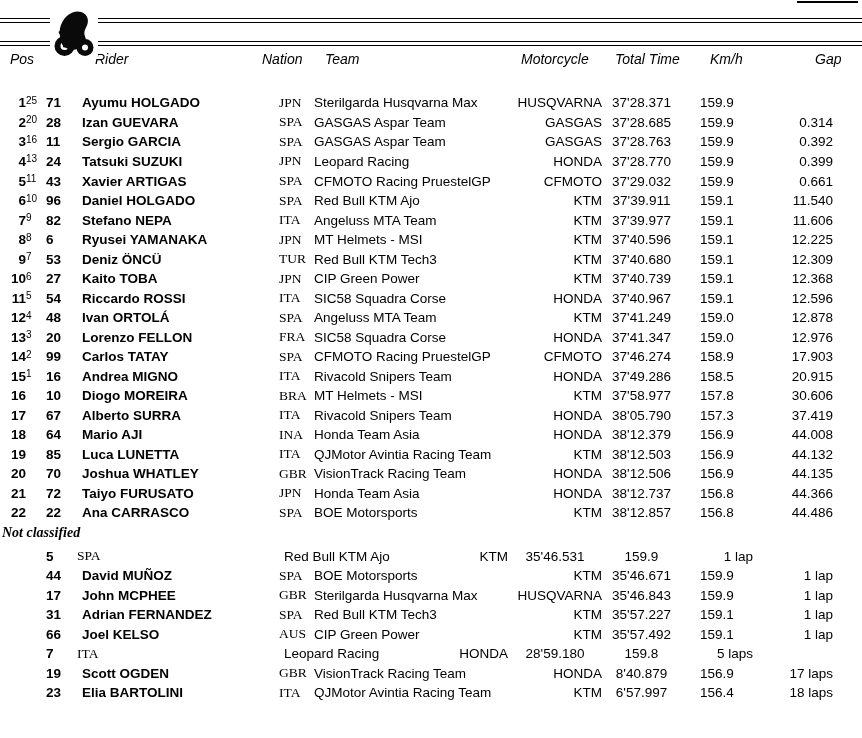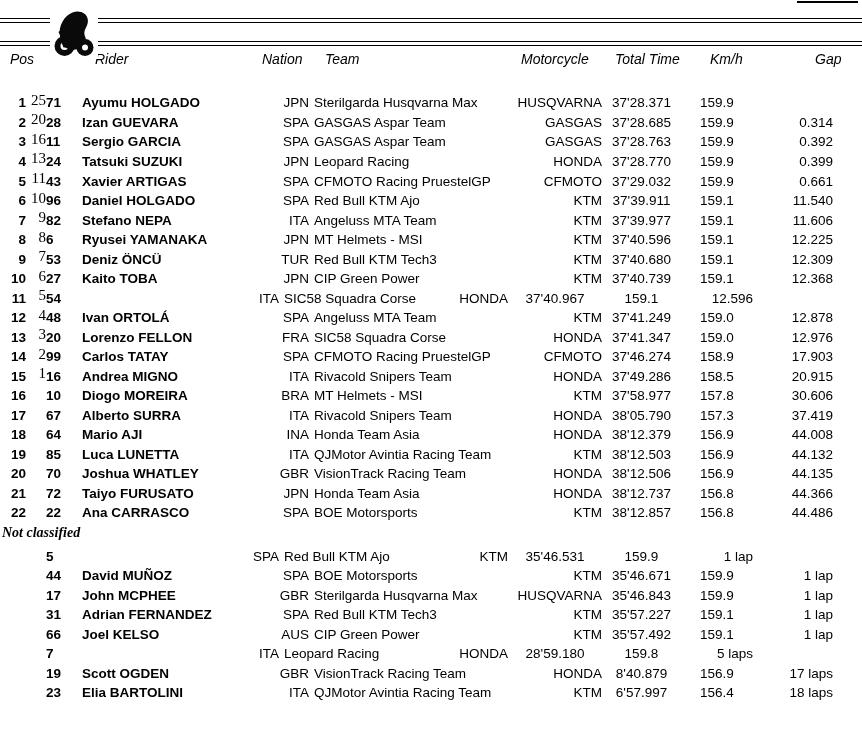--- a/index.html
+++ b/index.html
@@ -56,24 +56,24 @@
   .row {
     display: grid;
     grid-template-columns: 26px 20px 31px 202px 30px 199px 94px 79px 72px 80px;
     height: 19.53px;
     align-items: center;
     font-size: 13.5px;
     white-space: nowrap;
   }
   .cell { overflow: visible; }
   .c-pos   { text-align: right; font-weight: bold; }
-  .c-pts   { text-align: right; font-size: 15px; position: relative; top: -2.5px; font-family: Liberation Serif, serif; }
+  .c-pts   { font-size: 10px; position: relative; top: -2.5px; }
   .c-num   { text-align: left; font-weight: bold; }
   .c-rider { text-align: left; padding-left: 5px; font-weight: bold; }
-  .c-nat   { text-align: right; }
+  .c-nat   { text-align: left; font-family: Liberation Serif, serif; }
   .c-team  { text-align: left; padding-left: 5px; }
   .c-moto  { text-align: right; }
   .c-time  { text-align: center; font-weight: normal; }
   .c-kmh   { text-align: center; }
   .c-gap   { text-align: right; }
 
   .section-label {
     position: absolute; left: 2px; top: 524.5px;
     font-size: 14px; font-weight: bold; font-style: italic; font-family: Liberation Serif, serif;
   }
@@ -230,20 +230,21 @@
     <span class="cell c-team">CIP Green Power</span>
     <span class="cell c-moto">KTM</span>
     <span class="cell c-time">37'40.739</span>
     <span class="cell c-kmh">159.1</span>
     <span class="cell c-gap">12.368</span>
   </div>
       <div class="row">
     <span class="cell c-pos">11</span>
     <span class="cell c-pts">5</span>
     <span class="cell c-num">54</span>
+    <span class="cell c-rider">Riccardo ROSSI</span>
     <span class="cell c-nat">ITA</span>
     <span class="cell c-team">SIC58 Squadra Corse</span>
     <span class="cell c-moto">HONDA</span>
     <span class="cell c-time">37'40.967</span>
     <span class="cell c-kmh">159.1</span>
     <span class="cell c-gap">12.596</span>
   </div>
       <div class="row">
     <span class="cell c-pos">12</span>
     <span class="cell c-pts">4</span>

